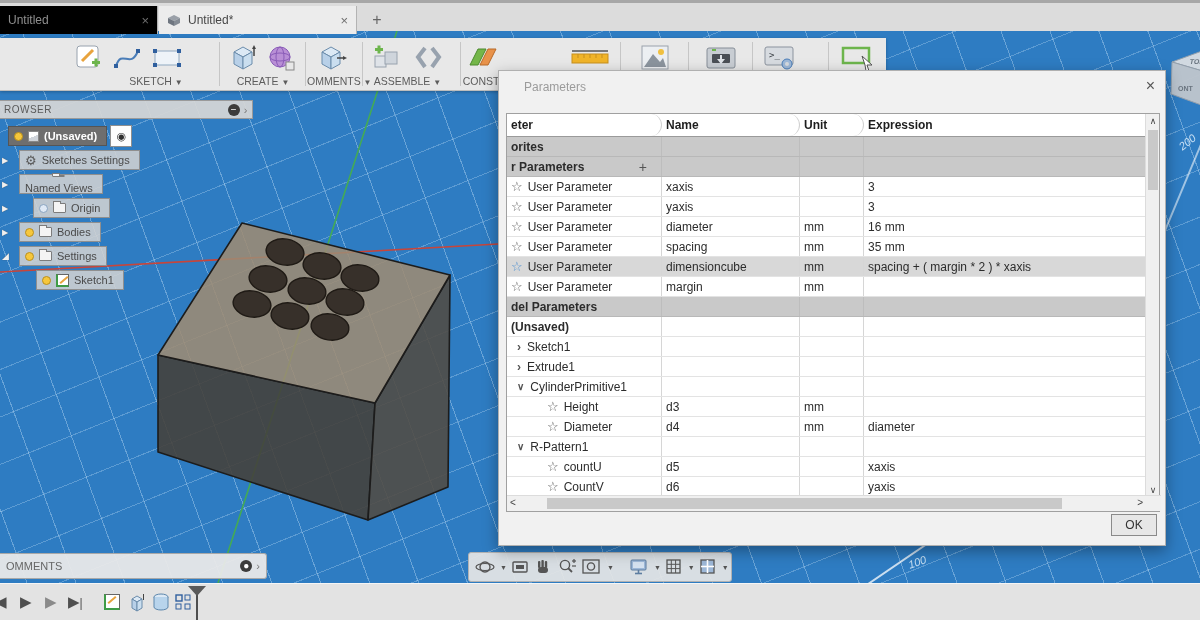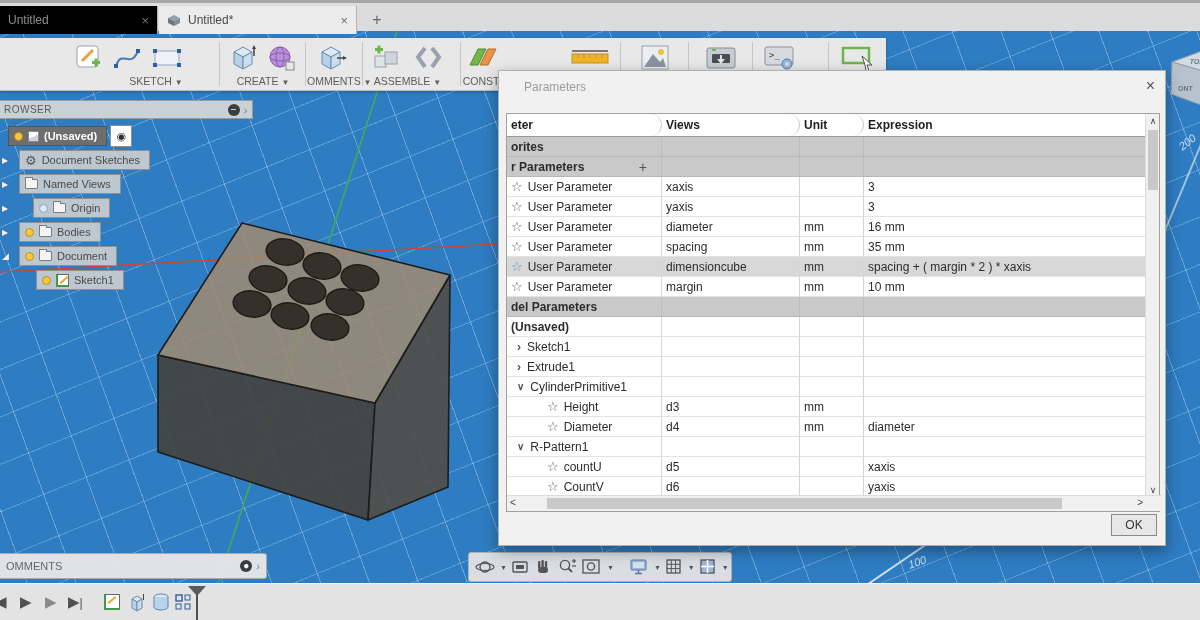--- a/index.html
+++ b/index.html
@@ -316,26 +316,26 @@
         <span class="clbl w">(Unsaved)</span>
       </div>
       <div class="radiobox">
         <span>◉</span>
       </div>
     </div>
     <div class="brow">
       <span class="tarrow">▶</span>
       <div class="chip" style="margin-left: 2px;">
         <span class="gearg">⚙</span>
-        <span class="clbl">Document Sketches</span>
+        <span class="clbl">Sketches Settings</span>
       </div>
     </div>
     <div class="brow">
       <span class="tarrow">▶</span>
-      <div class="chip" style="margin-left: 2px;">
+      <div class="chip" style="margin-left: 2px; flex-direction: column;">
         <span class="folder"></span>
         <span class="clbl">Named Views</span>
       </div>
     </div>
     <div class="brow">
       <span class="tarrow">▶</span>
       <div class="chip" style="margin-left: 16px;">
         <span class="bulb off"></span>
         <span class="folder"></span>
         <span class="clbl">Origin</span>
@@ -347,21 +347,21 @@
         <span class="bulb"></span>
         <span class="folder"></span>
         <span class="clbl">Bodies</span>
       </div>
     </div>
     <div class="brow">
       <span class="tarrow exp">◢</span>
       <div class="chip" style="margin-left: 2px;">
         <span class="bulb"></span>
         <span class="folder"></span>
-        <span class="clbl">Document</span>
+        <span class="clbl">Settings</span>
       </div>
     </div>
     <div class="brow">
       <div class="chip" style="margin-left: 36px;">
         <span class="bulb"></span>
         <span class="sk"></span>
         <span class="clbl">Sketch1</span>
       </div>
     </div>
   </div>
@@ -473,21 +473,21 @@
   <span class="tl-marker-line"></span>
   <span class="tl-marker-flag"></span>
 </div>
 
 <div class="dialog">
   <div class="dlg-title">Parameters</div>
   <div class="dlg-close">×</div>
   <div class="ptable">
     <div class="thead">
       <div class="hc hc1">eter</div>
-      <div class="hc hc2">Views</div>
+      <div class="hc hc2">Name</div>
       <div class="hc hc3">Unit</div>
       <div class="hc hc4">Expression</div>
     </div>
     <div class="tbody" id="param-rows">
         <div class="trow grey">
           <div class="cell c1 ind0">
             <span class="lbl b">orites</span>
           </div>
           <div class="cell c2"></div>
           <div class="cell c3"></div>
@@ -547,21 +547,20 @@
           <div class="cell c3">mm</div>
           <div class="cell c4">spacing + ( margin * 2 ) * xaxis</div>
         </div>
         <div class="trow">
           <div class="cell c1 ind0">
             <span class="star">☆</span>
             <span class="lbl">User Parameter</span>
           </div>
           <div class="cell c2">margin</div>
           <div class="cell c3">mm</div>
-          <div class="cell c4">10 mm</div>
         </div>
         <div class="trow grey">
           <div class="cell c1 ind0">
             <span class="lbl b">del Parameters</span>
           </div>
           <div class="cell c2"></div>
           <div class="cell c3"></div>
           <div class="cell c4"></div>
         </div>
         <div class="trow">

